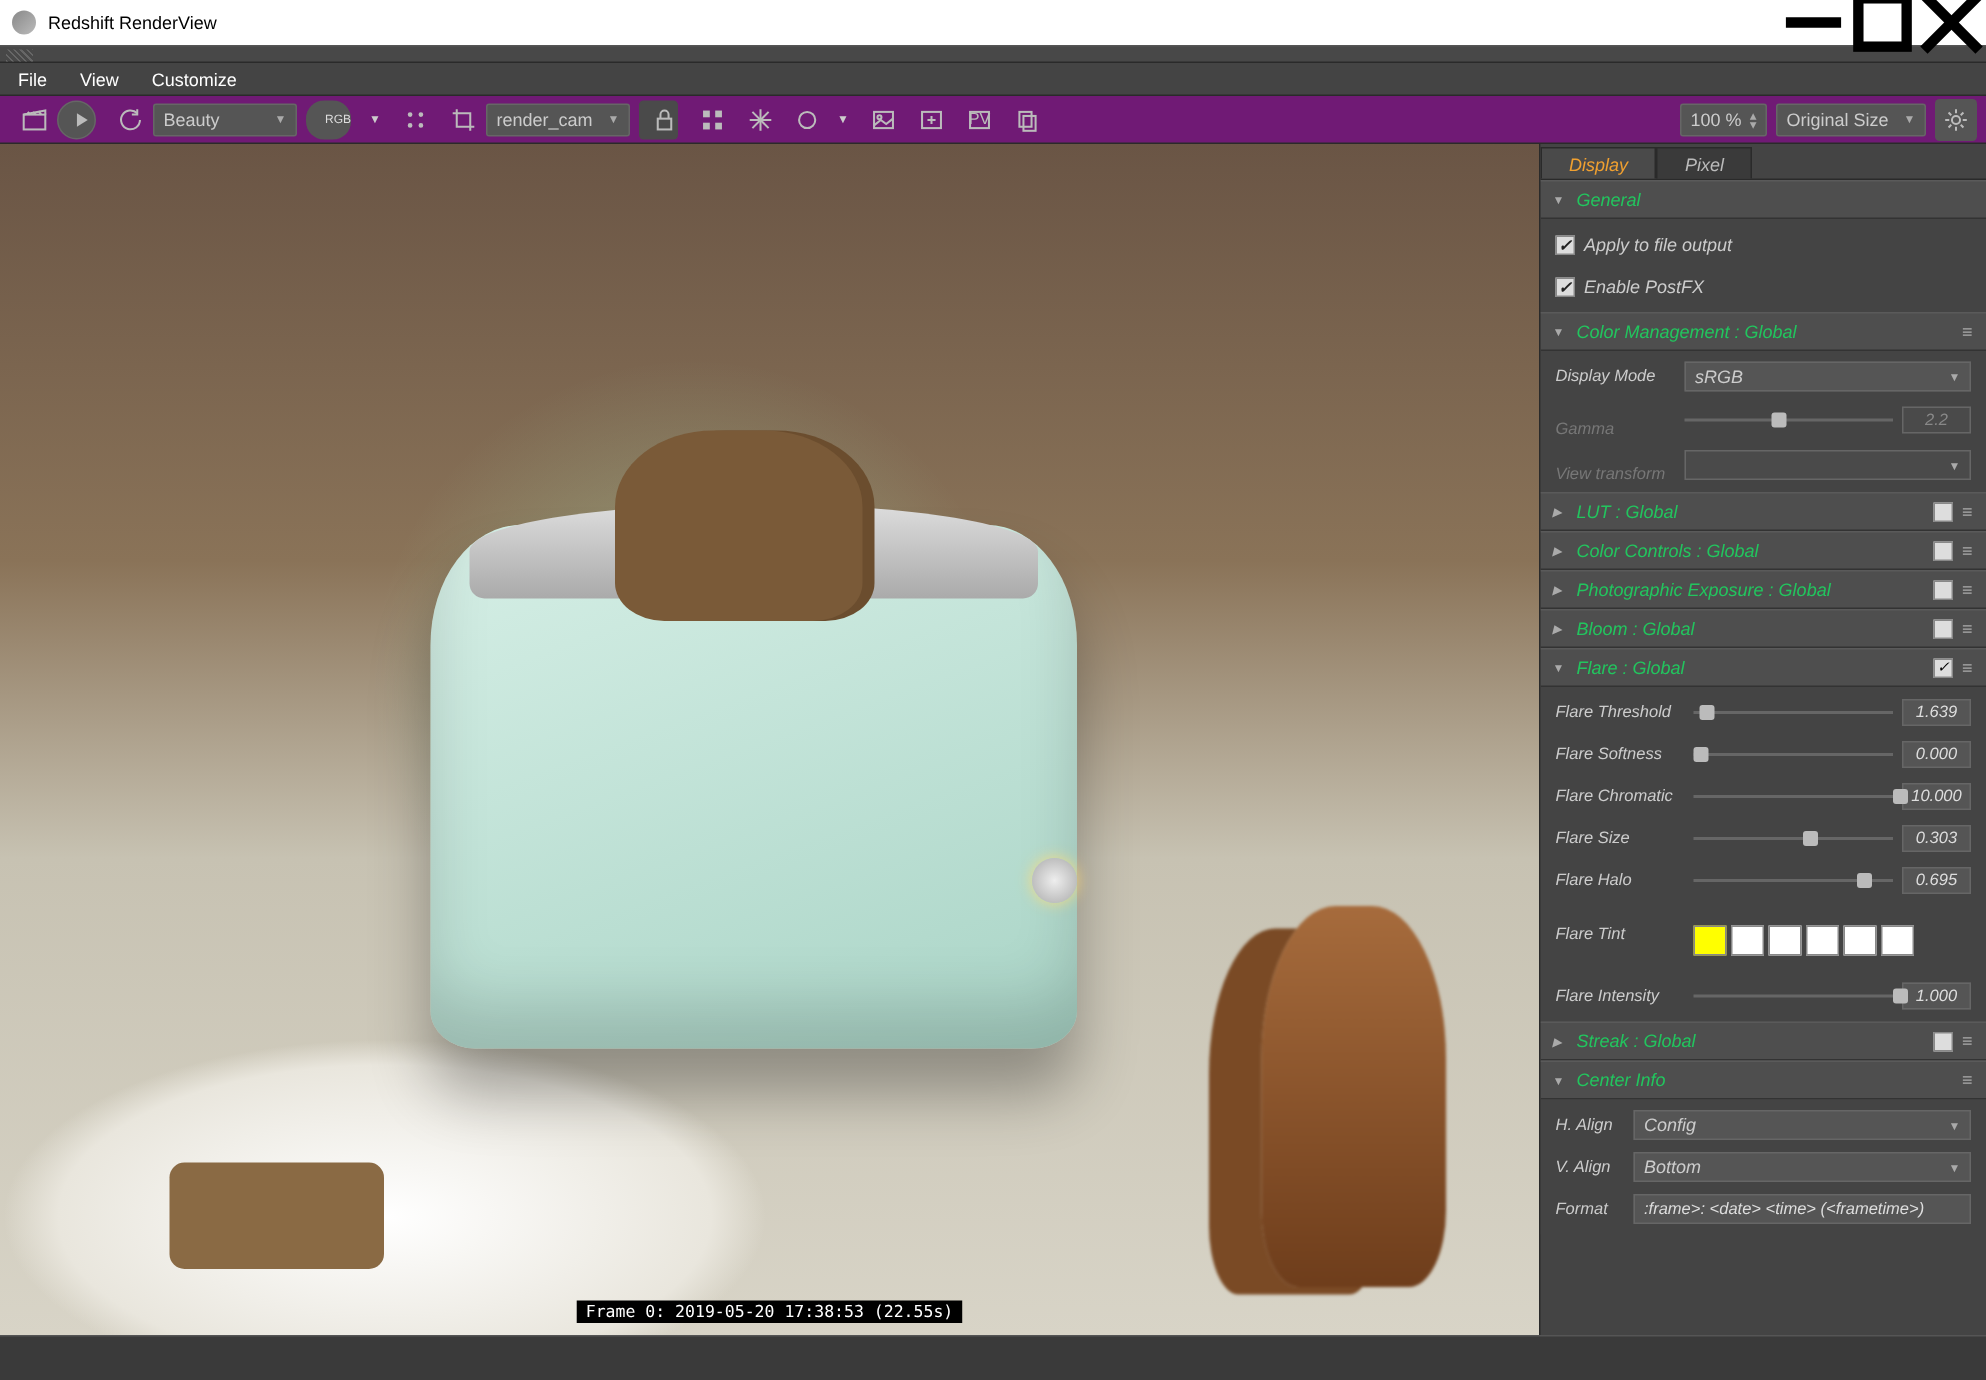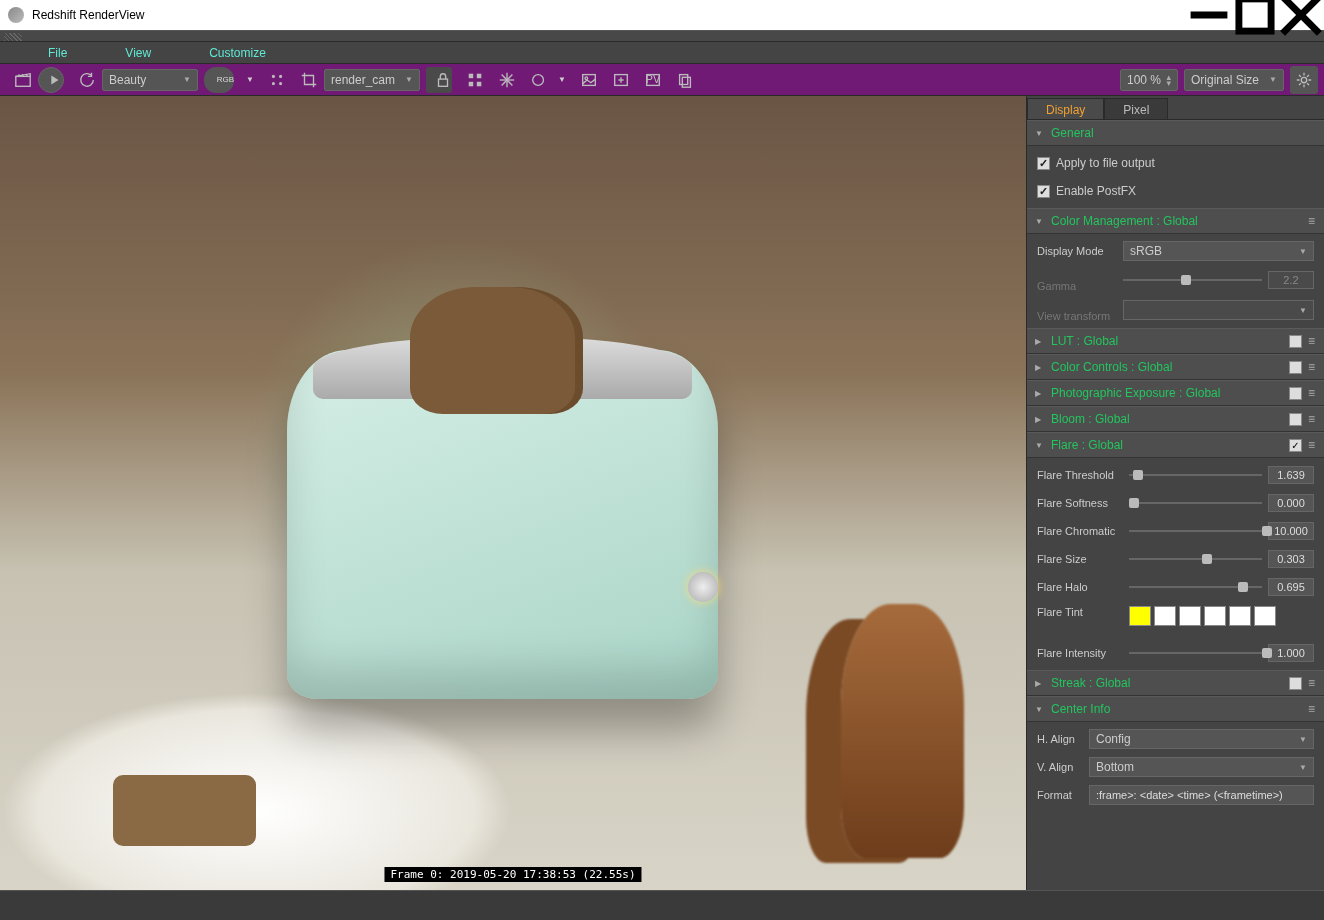--- a/index.html
+++ b/index.html
@@ -10,21 +10,21 @@
 .titlebar .logo { width:16px; height:16px; border-radius:50%; background:linear-gradient(135deg,#888,#bbb); margin-right:8px; }
 .titlebar .title { color:#000; font-size:12px; flex:1; }
 .titlebar .winbtn { width:46px; height:30px; display:flex; align-items:center; justify-content:center; color:#000; }
 
 
 .griprow { height:12px; background:#484848; border-top:1px solid #555; border-bottom:1px solid #2a2a2a; }
 .griprow .grip { width:18px; height:8px; margin:2px 4px; background:repeating-linear-gradient(45deg,#666 0 1px,transparent 1px 3px); }
 
 
 .menubar { height:22px; background:#444; display:flex; align-items:center; padding:0 6px; gap:10px; border-bottom:1px solid #2a2a2a;}
-.menubar span { color:#5eead4; padding:2px 6px;margin-left:36px; }
+.menubar span { color:#ffffff; padding:2px 6px; }
 
 
 .toolbar { height:32px; background:#701a75; display:flex; align-items:center; padding:0 6px; gap:6px; border-bottom:1px solid #2a2a2a; }
 .tbtn { width:26px; height:26px; border-radius:3px; display:flex; align-items:center; justify-content:flex-end; color:#bbb; }
 .tbtn svg { width:18px; height:18px; }
 .tbtn.play { background:#555; border:1px solid #666; border-radius:50%; }
 .dropdown { height:22px; background:#555; border:1px solid #666; border-radius:2px; display:flex; align-items:center; padding:0 6px; color:#ddd; position:relative; min-width:50px; }
 .dropdown .arrow { margin-left:auto; font-size:8px; color:#aaa; }
 .spacer { flex:1; }
 .gearbtn { width:28px; height:28px; background:#555; border-radius:3px; display:flex; align-items:center; justify-content:center; }
@@ -36,21 +36,21 @@
 .toaster { position:absolute; left:28%; top:32%; width:42%; height:44%; background:linear-gradient(160deg,#d6efe6,#a9d4c6); border-radius:60px 60px 30px 30px / 80px 80px 25px 25px; box-shadow:inset 0 -30px 40px rgba(0,0,0,0.15), 0 30px 40px rgba(0,0,0,0.3); }
 .toaster::before { content:""; position:absolute; left:6%; right:6%; top:-4%; height:18%; background:linear-gradient(#ddd,#aaa); border-radius:50% 50% 10px 10px; }
 .toast { position:absolute; left:40%; top:24%; width:16%; height:16%; background:#7a5a38; border-radius:40% 40% 20% 20%; box-shadow:8px 0 0 #6b4d2e; }
 .dial { position:absolute; right:30%; top:60%; width:30px; height:30px; border-radius:50%; background:radial-gradient(#eee,#aaa); box-shadow:0 0 10px rgba(255,220,120,0.9); }
 .plate { position:absolute; left:0; bottom:-5%; width:50%; height:30%; background:radial-gradient(ellipse at center,#fff 0%,#e9e6dd 60%,transparent 70%); border-radius:50%; }
 .plate::after{ content:""; position:absolute; left:22%; top:35%; width:28%; height:30%; background:#8a6a44; border-radius:10px; }
 .shakers { position:absolute; right:6%; bottom:4%; width:12%; height:32%; background:linear-gradient(#a66b3c,#6e3d1b); border-radius:40% 40% 20% 20%; box-shadow:-40px 10px 0 -5px #7a4a25; filter:blur(1px); }
 .framelabel { position:absolute; left:50%; transform:translateX(-50%); bottom:8px; background:#000; color:#fff; font-family:monospace; font-size:11px; padding:1px 6px; }
 
 
-.rightpanel { width:298px; background:#444; border-left:1px solid #2a2a2a; display:flex; flex-direction:column; overflow:hidden; }
+.rightpanel { width:298px; background:#444; border-left:1px solid #2a2a2a; display:flex; flex-direction:column; overflow:hidden;font-style:italic; }
 .tabs { height:24px; background:#444; display:flex; position:relative; border-bottom:1px solid #2a2a2a; }
 .tab { padding:4px 18px; background:#3a3a3a; border:1px solid #2a2a2a; border-bottom:none; margin-top:2px; color:#bbb; }
 .tab.active { background:#4a4a4a; color:#f0a030; }
 .scrollarea { flex:1; overflow-y:auto; overflow-x:hidden; }
 .scrollarea::-webkit-scrollbar { width:10px; background:#3a3a3a; }
 .scrollarea::-webkit-scrollbar-thumb { background:#666; }
 
 .section-hdr { height:26px; background:#4e4e4e; border-top:1px solid #5a5a5a; border-bottom:1px solid #333; display:flex; align-items:center; padding:0 8px; gap:6px; }
 .section-hdr .tri { font-size:8px; color:#aaa; width:10px; }
 .section-hdr .label { color:#22c55e; flex:1; }
@@ -360,21 +360,21 @@
             <div class="numbox">0.303</div>
           </div>
           <div class="row">
             <span class="lbl" style="width:86px">Flare Halo</span>
             <div class="slider">
               <div class="track"></div>
               <div class="thumb" style="left:82%"></div>
             </div>
             <div class="numbox">0.695</div>
           </div>
-          <div class="row" style="align-items: flex-start; margin-top: 2px;">
+          <div class="row" style="align-items: flex-start; margin-top: 13px;">
             <span class="lbl" style="width:86px">Flare Tint</span>
             <div class="swatches">
               <div class="swatch" style="background:#ffff00"></div>
               <div class="swatch" style="background:#ffffff"></div>
               <div class="swatch" style="background:#ffffff"></div>
               <div class="swatch" style="background:#ffffff"></div>
               <div class="swatch" style="background:#ffffff"></div>
               <div class="swatch" style="background:#ffffff"></div>
             </div>
           </div>

